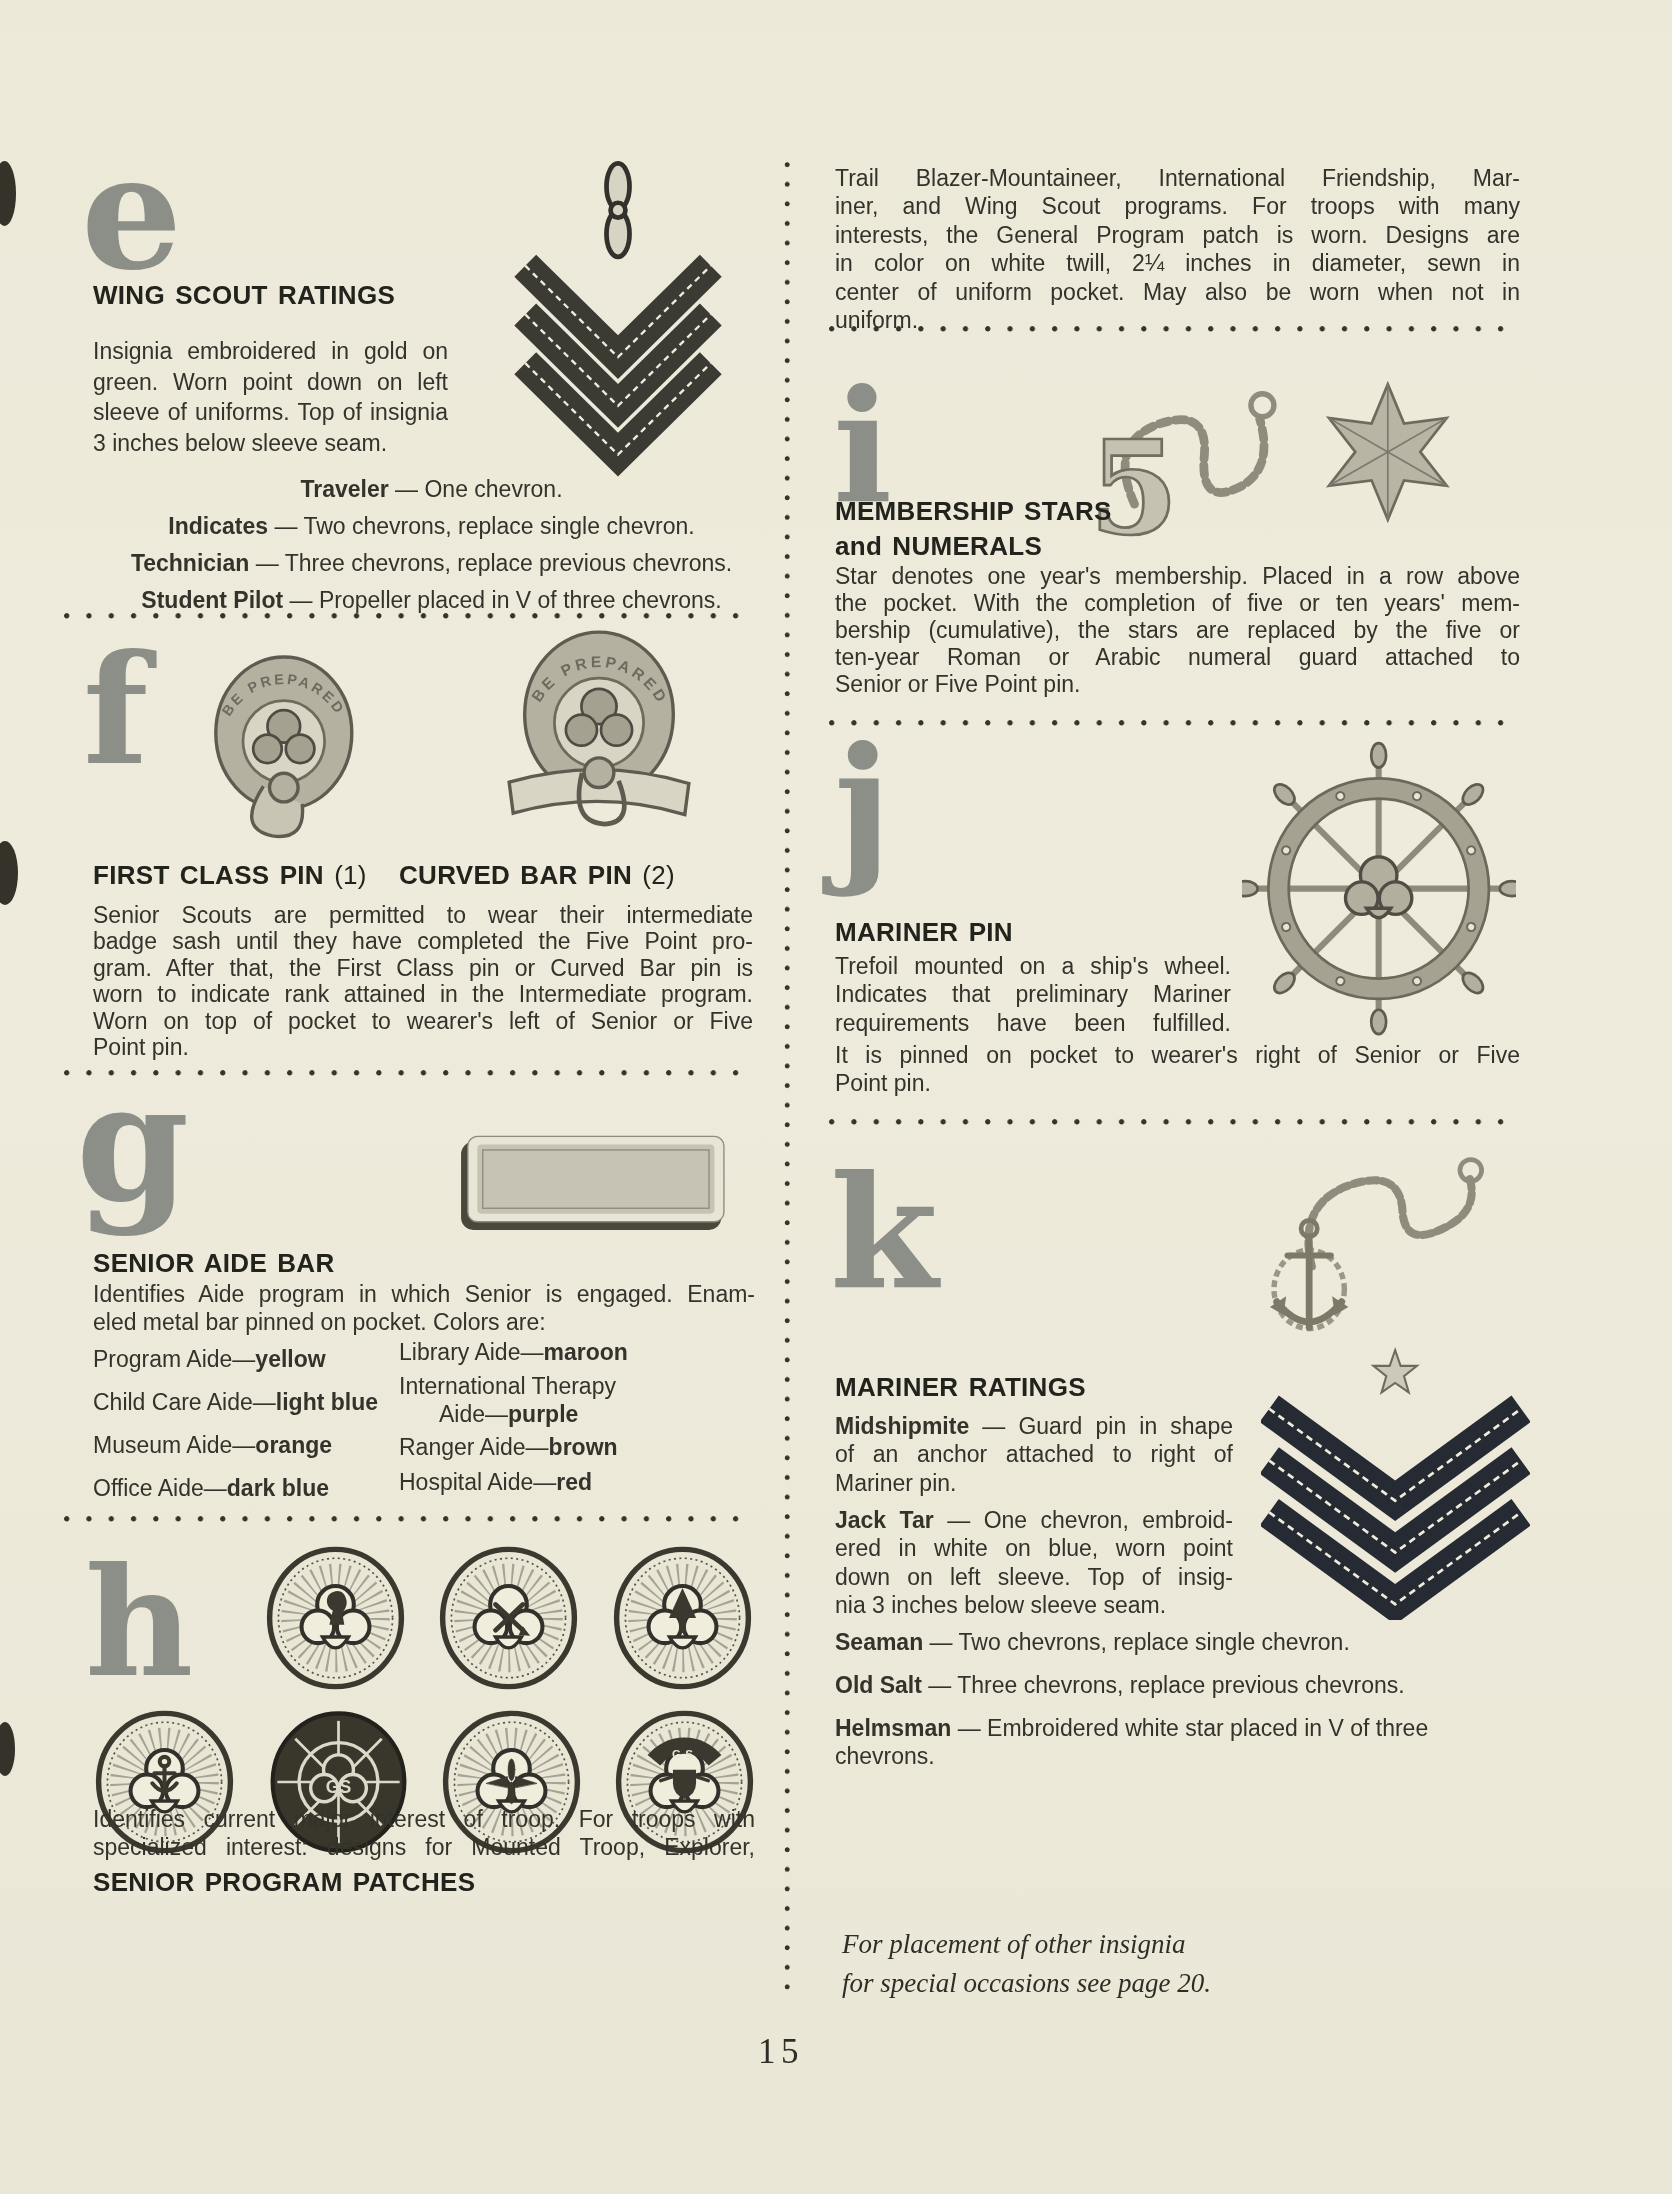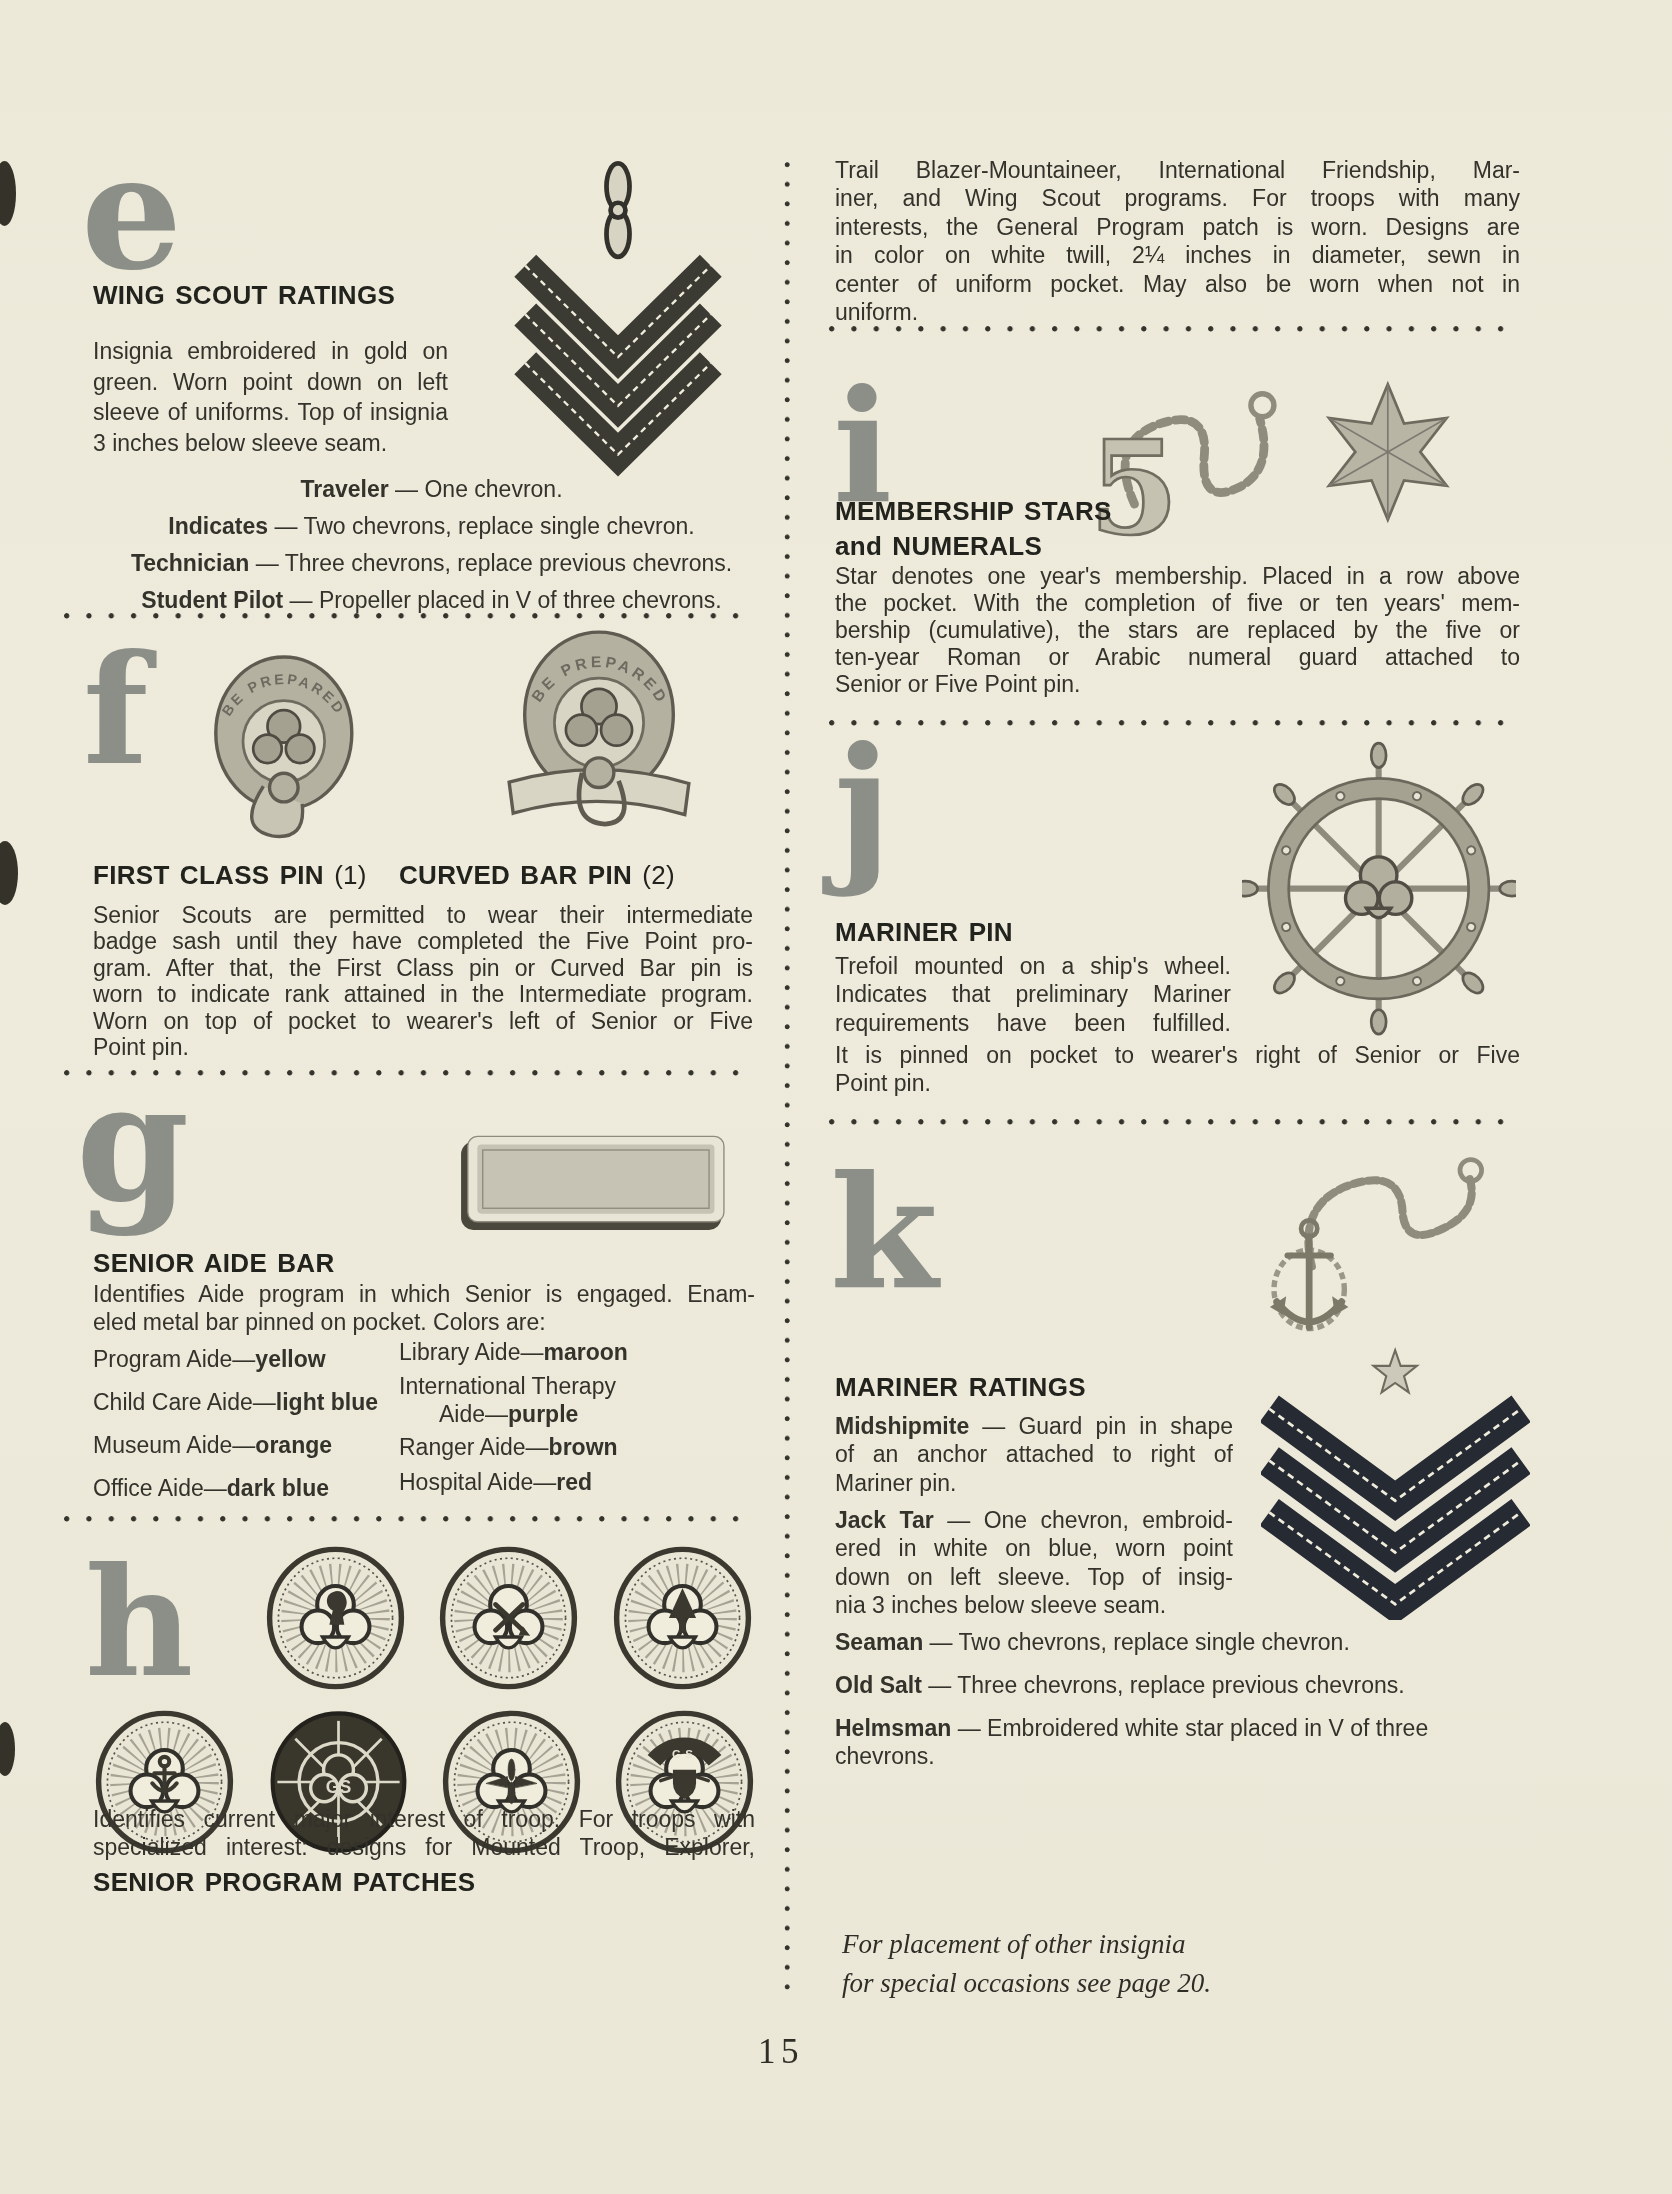--- a/index.html
+++ b/index.html
@@ -274,21 +274,21 @@
     </svg>
   </div>
 
   <div class="h-bold" style="left:93px;top:1867px;">SENIOR PROGRAM PATCHES</div>
 
   <div class="body lh42" style="left:93px;top:1805px;width:662px;">
     <div class="jl">Identifies current major interest of troop. For troops with</div>
     <div class="jl">specialized interest: designs for Mounted Troop, Explorer,</div>
   </div>
 
-  <div class="body lh42" style="left:835px;top:156px;width:685px;">
+  <div class="body lh42" style="left:835px;top:164px;width:685px;">
     <div class="jl">Trail Blazer-Mountaineer, International Friendship, Mar-</div>
     <div class="jl">iner, and Wing Scout programs. For troops with many</div>
     <div class="jl">interests, the General Program patch is worn. Designs are</div>
     <div class="jl">in color on white twill, 2¼ inches in diameter, sewn in</div>
     <div class="jl">center of uniform pocket. May also be worn when not in</div>
     <div class="jl last">uniform.</div>
   </div>
 
   <div class="sep-h" style="left:829px;top:324px;width:691px;"></div>
 

